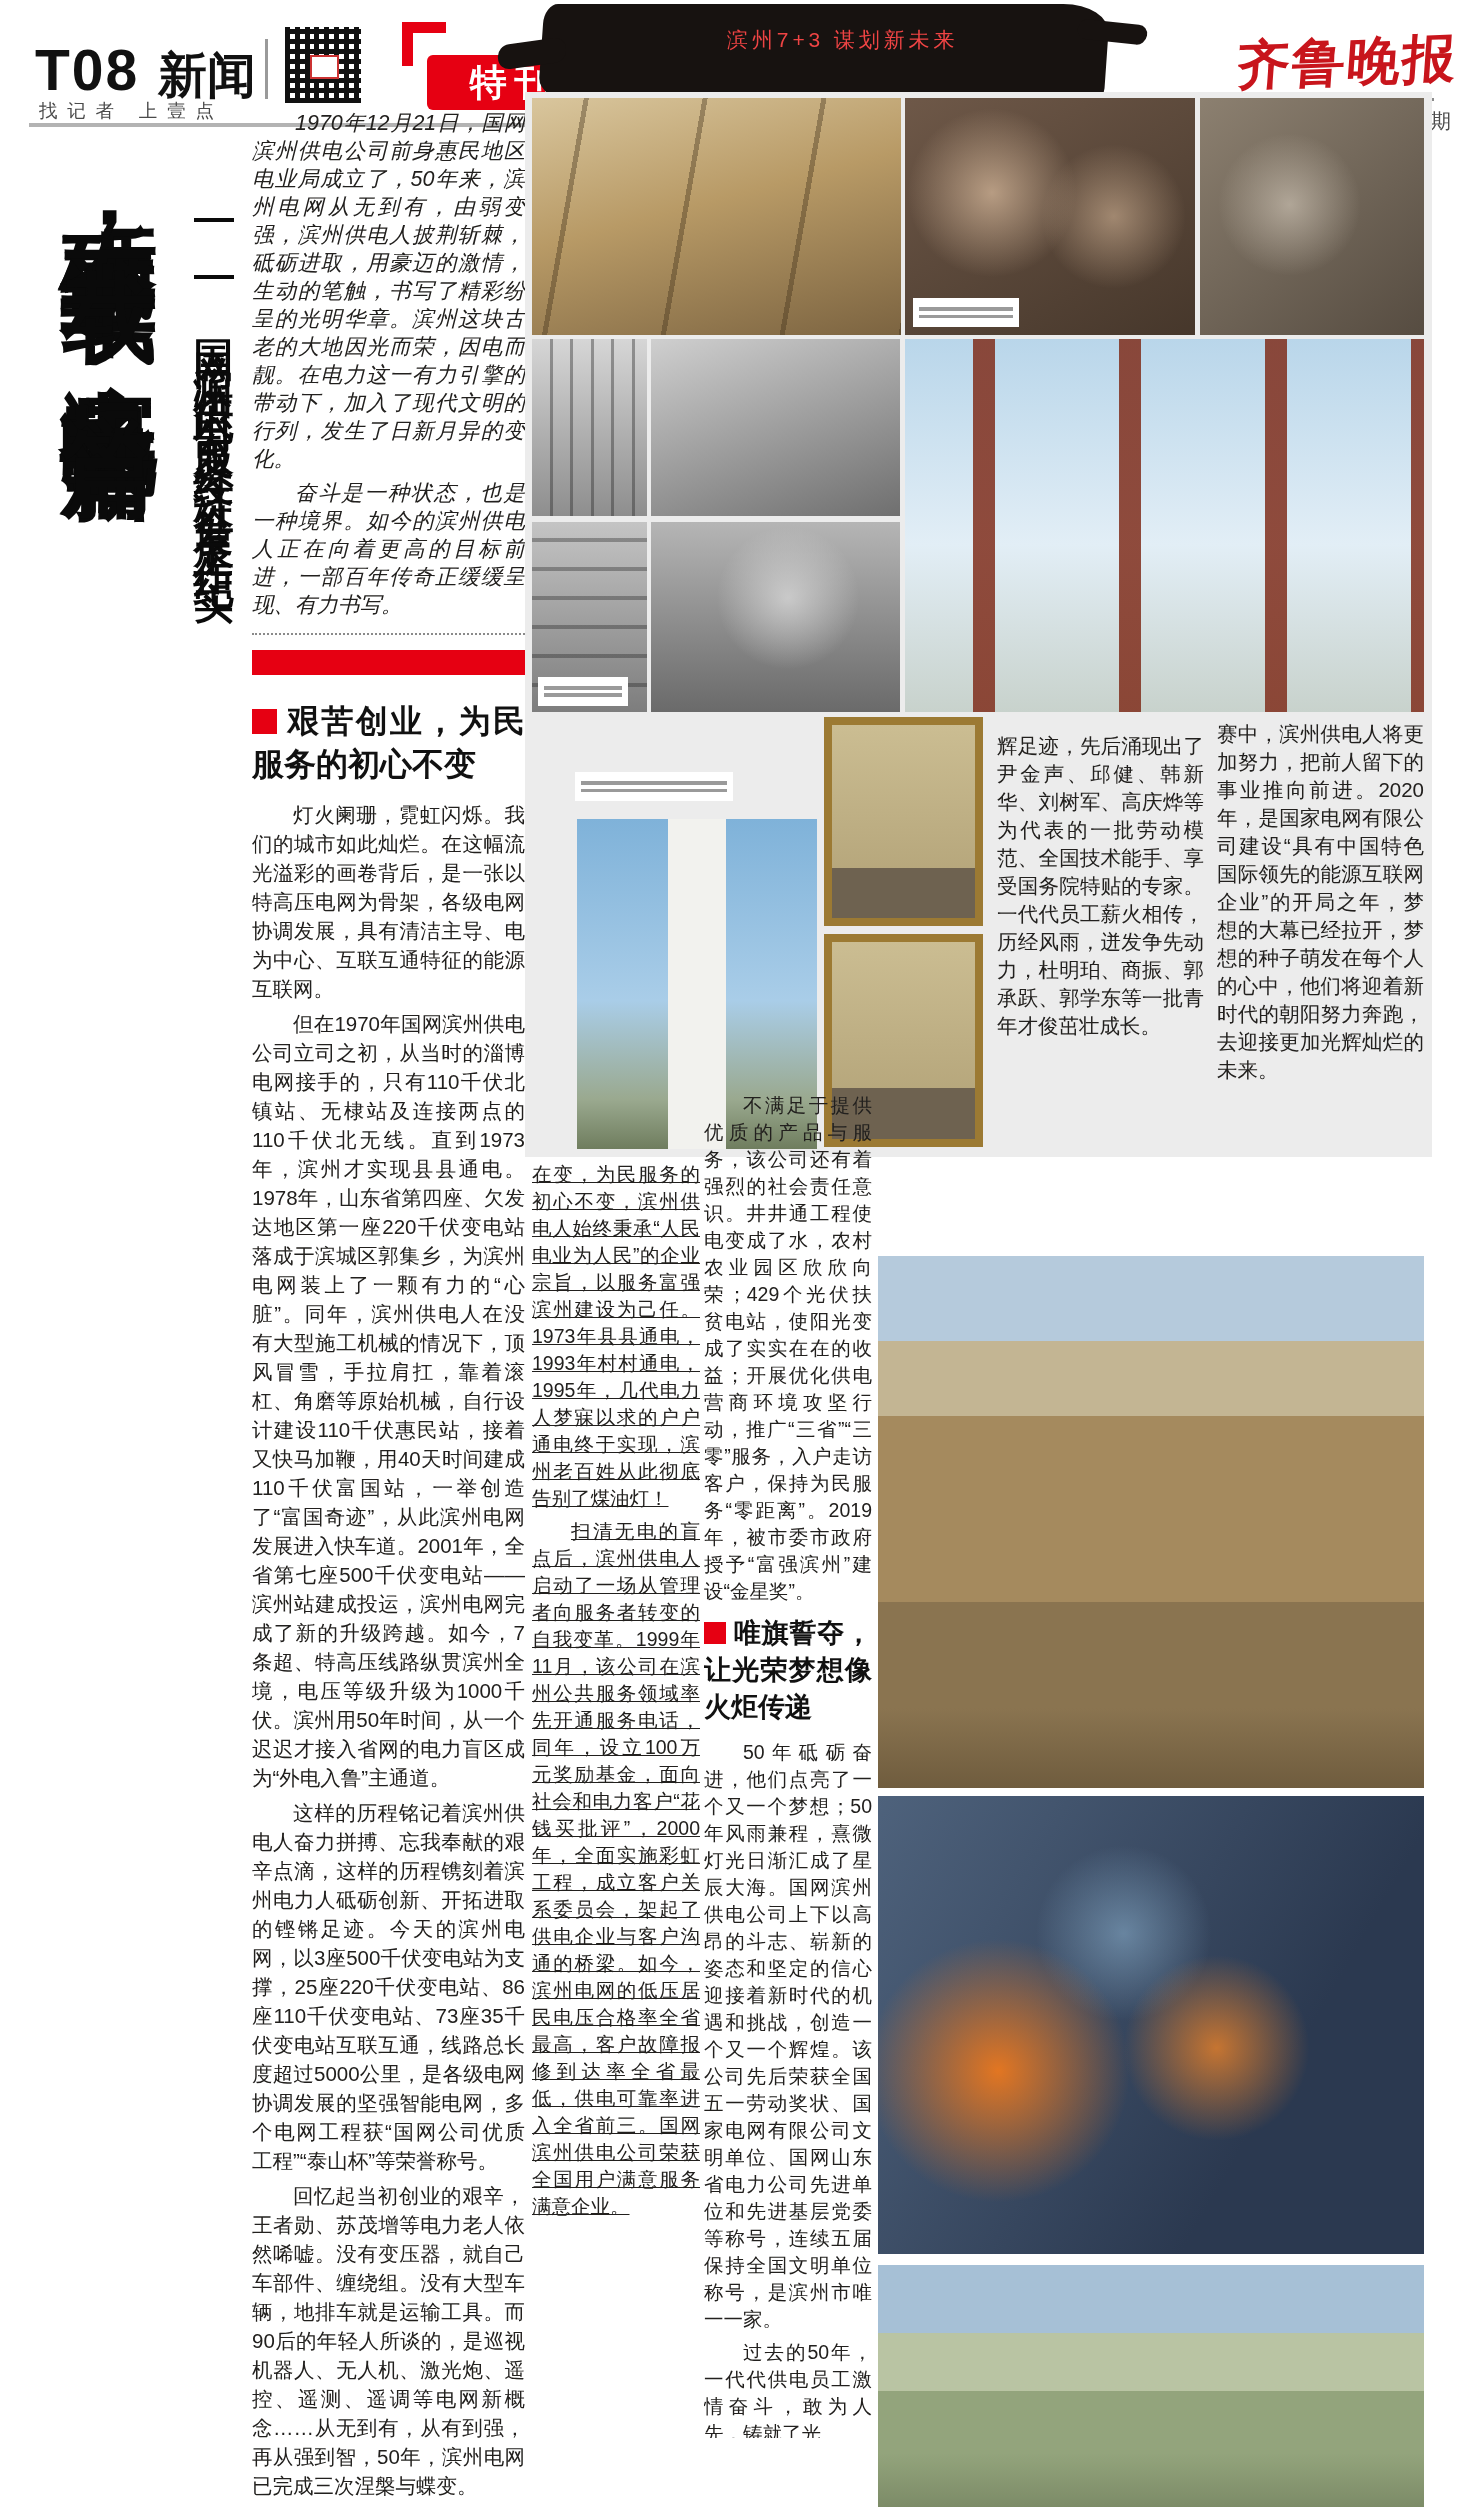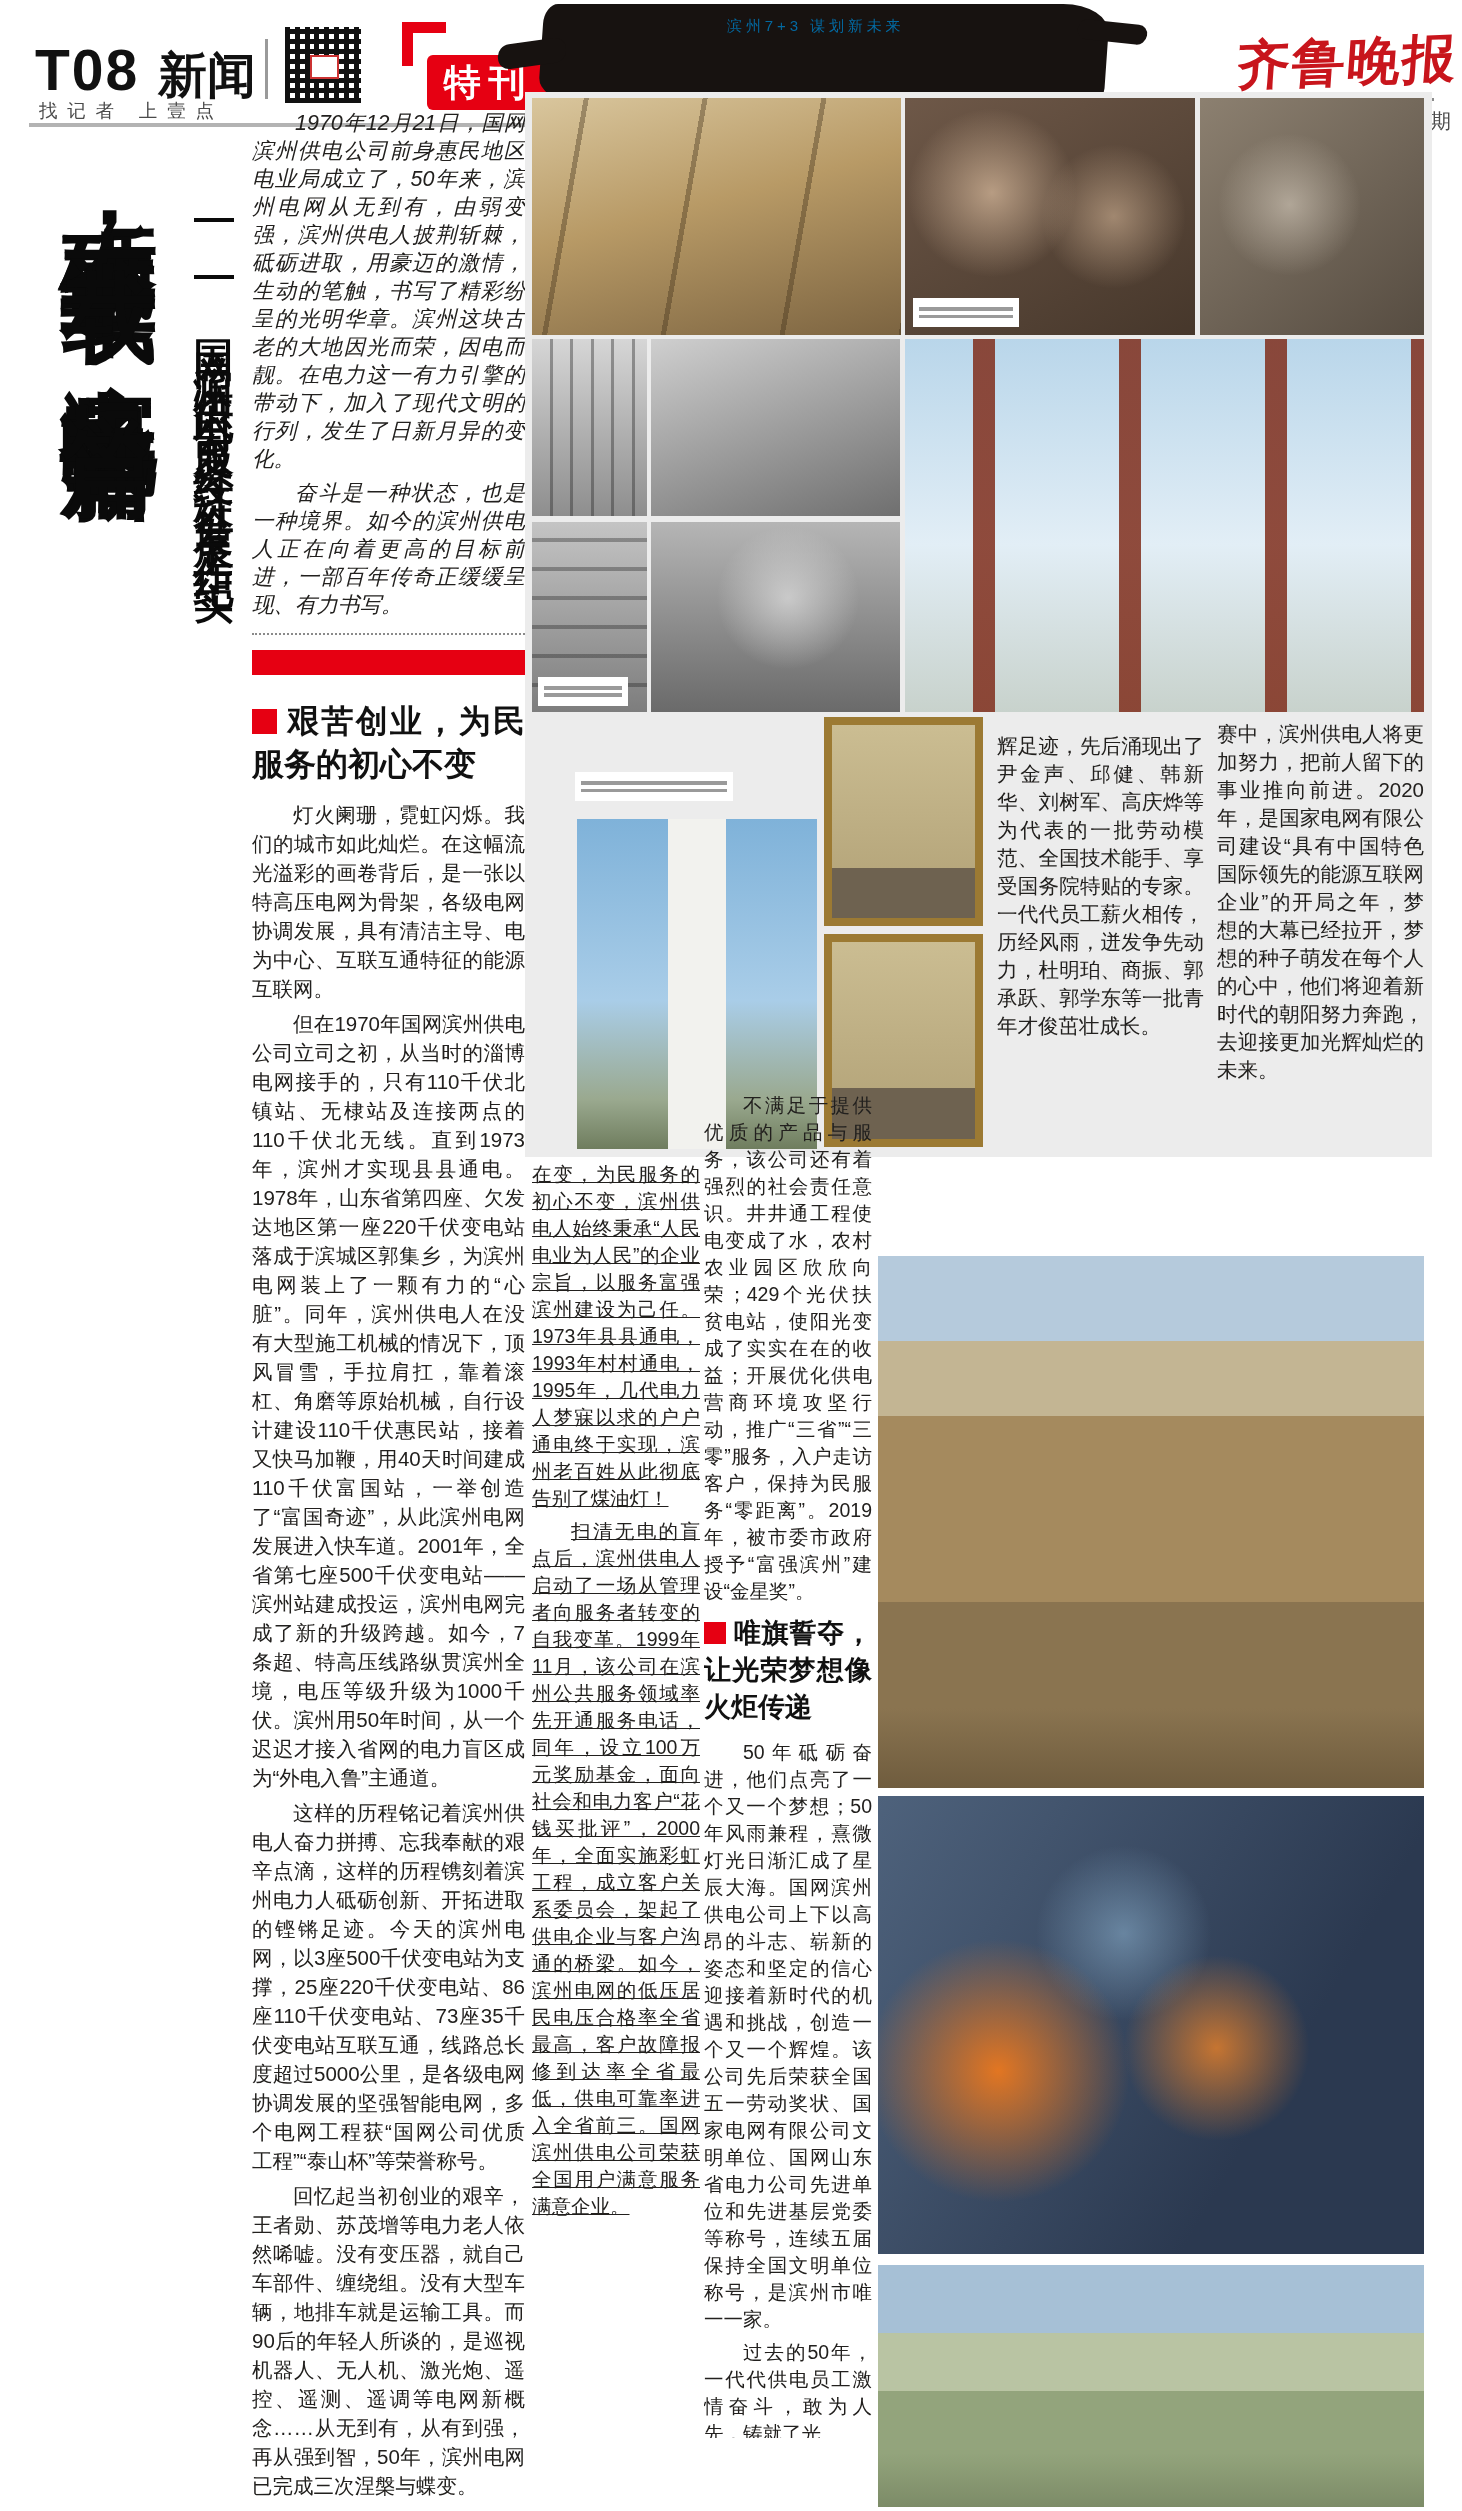--- a/index.html
+++ b/index.html
@@ -11,26 +11,26 @@
   .ed-sec{position:absolute;left:158px;top:43px;font-size:49px;font-weight:bold;color:#111;}
   .ed-div{position:absolute;left:265px;top:39px;width:2.9px;height:60px;background:#9a9a9a;}
   .slogan{position:absolute;left:39px;top:98px;font-size:18.5px;color:#4a4a4a;letter-spacing:9.8px;}
   .qr{position:absolute;left:285px;top:27px;width:76px;height:76px;
       background:
         repeating-linear-gradient(0deg,#111 0 4.9px,transparent 4.9px 9.8px),
         repeating-linear-gradient(90deg,#111 0 4.9px,#fff 4.9px 9.8px);}
   .qr-dot{position:absolute;left:310px;top:55px;width:25px;height:19.5px;background:#fff;border:2px solid #c33;font-size:8.8px;color:#c33;overflow:hidden;}
   .corner{position:absolute;left:402px;top:21.5px;width:33px;height:33px;border-left:11.7px solid #e60012;border-top:11.7px solid #e60012;}
   .badge{position:absolute;left:427px;top:55px;width:123px;height:55px;background:#e60012;border-radius:5.9px;
-         color:#fff;font-size:37px;font-weight:bold;text-align:center;line-height:55px;letter-spacing:7.8px;}
+         color:#fff;font-size:37px;font-weight:bold;text-align:center;line-height:55px;letter-spacing:7.8px;padding-left:26px;}
   .rule-left{position:absolute;left:29px;top:123px;width:571px;height:3.9px;background:#b3b3b3;}
   .brush{position:absolute;left:541px;top:3.9px;width:566px;height:98px;background:#171210;border-radius:13.7px 47px 9.8px 39px / 19.5px 29px 13.7px 25px;transform:skewX(-4deg);}
   .brush:before{content:"";position:absolute;left:-43px;top:37px;width:68px;height:25px;background:#171210;border-radius:11.7px;transform:rotate(-8deg);}
   .brush:after{content:"";position:absolute;right:-39px;top:17.6px;width:70px;height:19.5px;background:#171210;border-radius:9.8px;transform:rotate(6deg);}
-  .brush-small{position:absolute;left:727px;top:17px;font-size:15px;color:#0369a1;letter-spacing:3.9px;z-index:2;}
+  .brush-small{position:absolute;left:727px;top:26px;font-size:21px;color:#ef4444;letter-spacing:3.9px;z-index:2;}
   .brush-big{position:absolute;left:724px;top:41px;font-size:60px;font-weight:900;color:#e8391a;letter-spacing:9.8px;z-index:2;
              text-shadow:0 0 2px #fff, 2px 2px 0 rgba(255,255,255,.25);}
   .masthead{position:absolute;left:1237px;top:27px;font-size:53px;font-weight:bold;color:#c8151c;
             font-family:"Liberation Serif","DejaVu Serif",serif;transform:skewX(-6deg) rotate(-2deg);letter-spacing:2px;}
   .rule-right{position:absolute;left:1221px;top:98px;width:213px;height:2.9px;background:#8a8a8a;}
   .date{position:absolute;left:1239px;top:107px;font-size:20.5px;color:#4a4a4a;letter-spacing:2px;}
 
   
   .big-head{position:absolute;left:27px;top:144px;height:1619px;width:166px;
             writing-mode:vertical-rl;text-orientation:upright;

